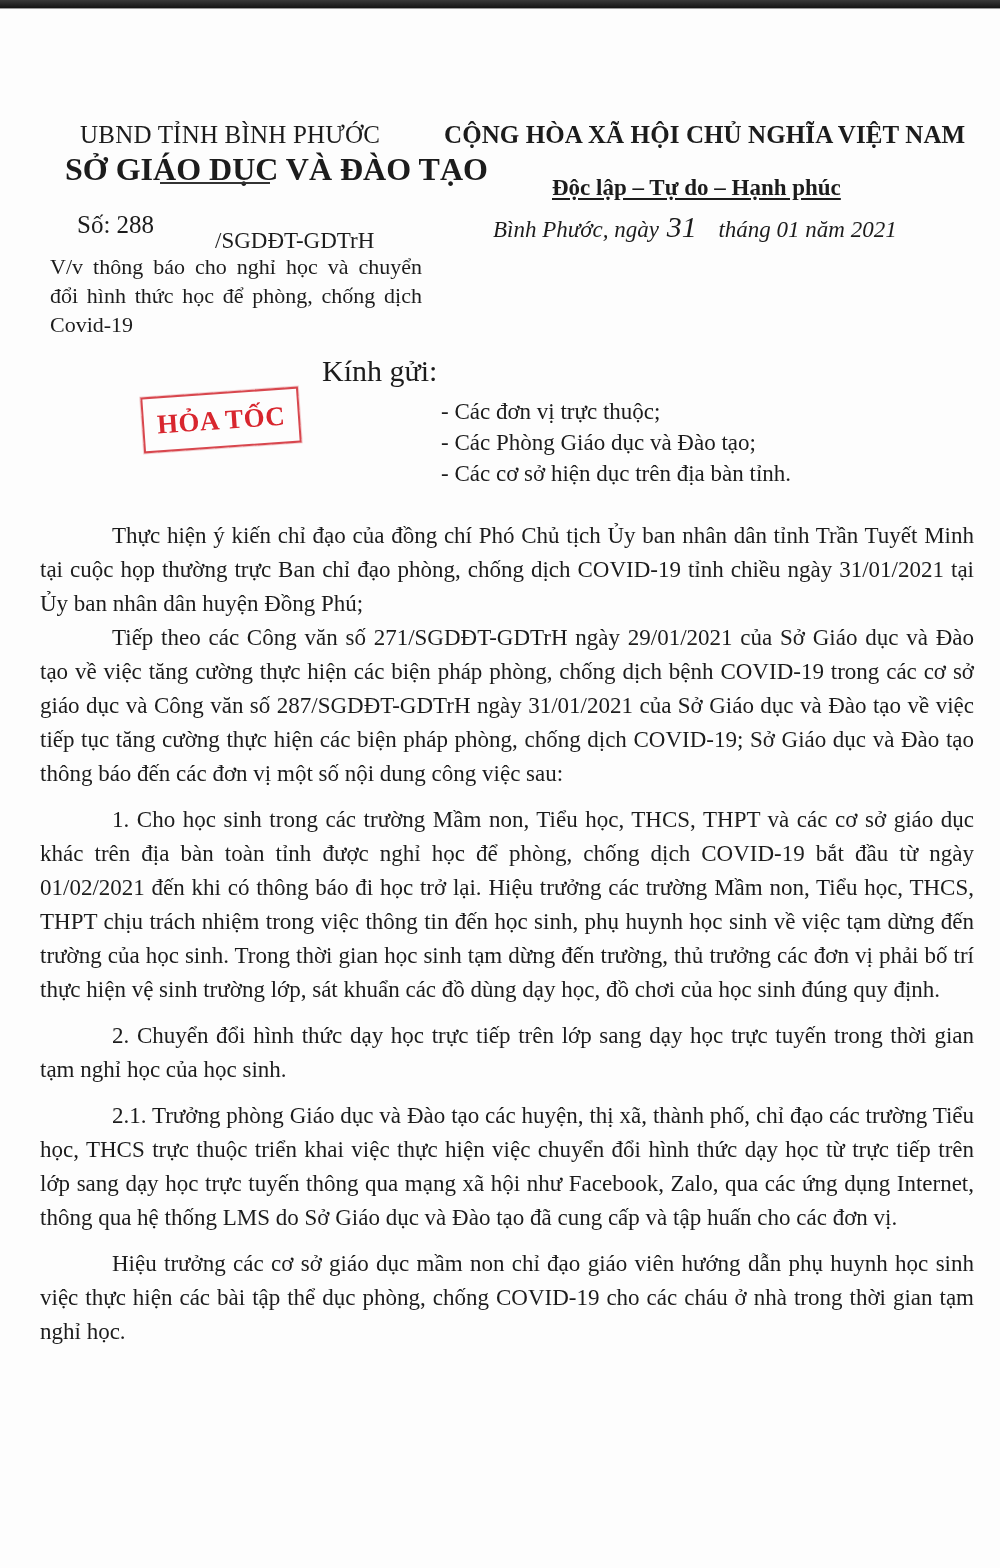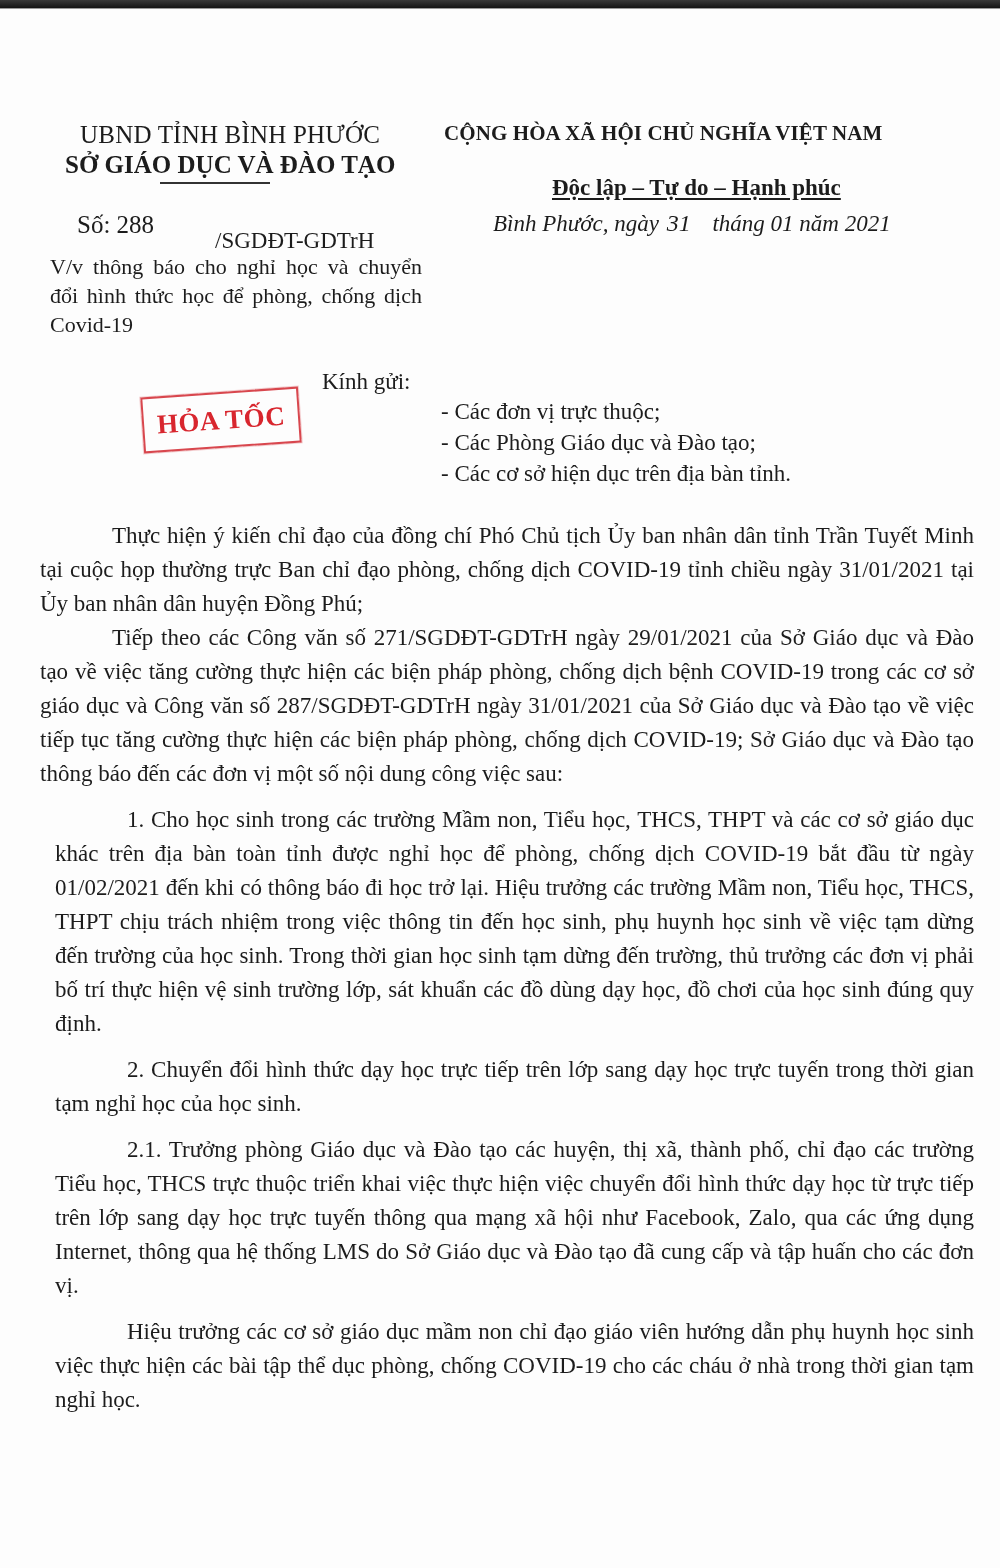--- a/index.html
+++ b/index.html
@@ -10,47 +10,47 @@
       color: #1c1c1c;
       position: relative;
     }
     .topbar {
       position: absolute; left: 0; top: 0; width: 1000px; height: 9px;
       background: linear-gradient(#3a3a3a, #151515);
       border-bottom: 1px solid #9a9a9a;
     }
     .abs { position: absolute; white-space: nowrap; }
     .hdr-left-1 { left: 80px; top: 121px; font-size: 25px; letter-spacing: 0.2px; }
-    .hdr-left-2 { left: 65px; top: 151px; font-size: 25px; font-weight: bold; text-align: right; }
+    .hdr-left-2 { left: 65px; top: 151px; font-size: 32px; font-weight: bold; text-align: right; }
     .hdr-underline { position: absolute; left: 160px; top: 182px; width: 110px; height: 2px; background: #333; }
-    .hdr-right-1 { left: 444px; top: 121px; font-size: 21px; font-weight: bold; letter-spacing: 0.1px; }
+    .hdr-right-1 { left: 444px; top: 121px; font-size: 25px; font-weight: bold; letter-spacing: 0.1px; }
     .hdr-right-2 { left: 552px; top: 153px; font-size: 23px; font-weight: bold; text-decoration: underline; text-underline-offset: 3px; margin-top: 22px; }
     .so-label { left: 77px; top: 211px; font-size: 25px; }
     .so-code { left: 215px; top: 228px; font-size: 23px; }
     .place-date { left: 493px; top: 210px; font-size: 23px; font-style: italic; }
-    .place-date .day { font-size: 24px; margin: 0 16px 0 2px; }
+    .place-date .day { font-size: 30px; margin: 0 16px 0 2px; }
     .vv {
       left: 50px; top: 252px; width: 372px; white-space: normal;
       font-size: 22px; line-height: 29px; text-align: justify;
     }
     .stamp {
       position: absolute; left: 142px; top: 392px; width: 158px; height: 56px;
       border: 2px solid #d8474e; transform: rotate(-4deg);
       display: flex; align-items: center; justify-content: center;
       box-shadow: 0 0 0 1px rgba(216,71,78,0.25);
     }
     .stamp span { color: #d8262e; font-weight: bold; font-size: 27px; letter-spacing: 0.5px; }
-    .kinh-gui { left: 322px; top: 369px; font-size: 23px; }
+    .kinh-gui { left: 322px; top: 354px; font-size: 30px; }
     .recipients { position: absolute; left: 441px; top: 396px; font-size: 23px; line-height: 31px; }
     .body {
       position: absolute; left: 40px; top: 519px; width: 934px;
       font-size: 23px; line-height: 34px; text-align: justify;
     }
     .body p { text-indent: 72px; }
-    .body p.gap { margin-top: 12px; margin-left: 15px; }
+    .body p.gap { margin-top: 12px; }
   </style>
 </head>
 <body>
 
 <div class="topbar"></div>
 
 <div class="abs hdr-left-1">UBND TỈNH BÌNH PHƯỚC</div>
 <div class="abs hdr-left-2">SỞ GIÁO DỤC VÀ ĐÀO TẠO</div>
 <div class="hdr-underline"></div>
 

